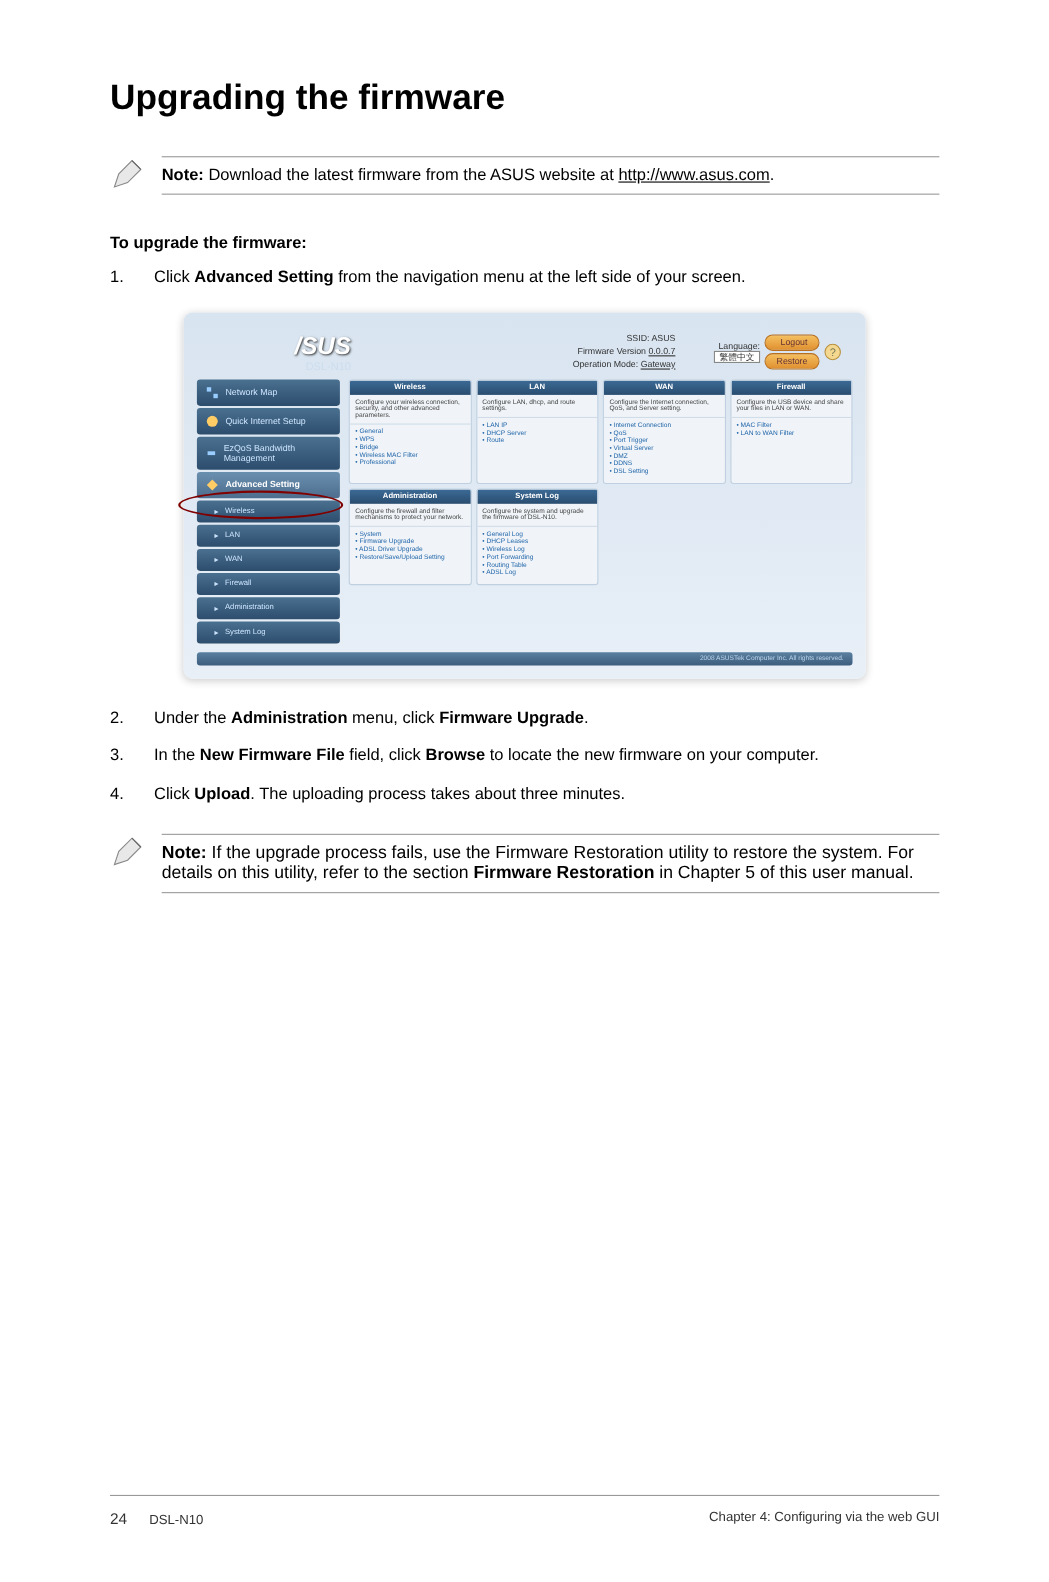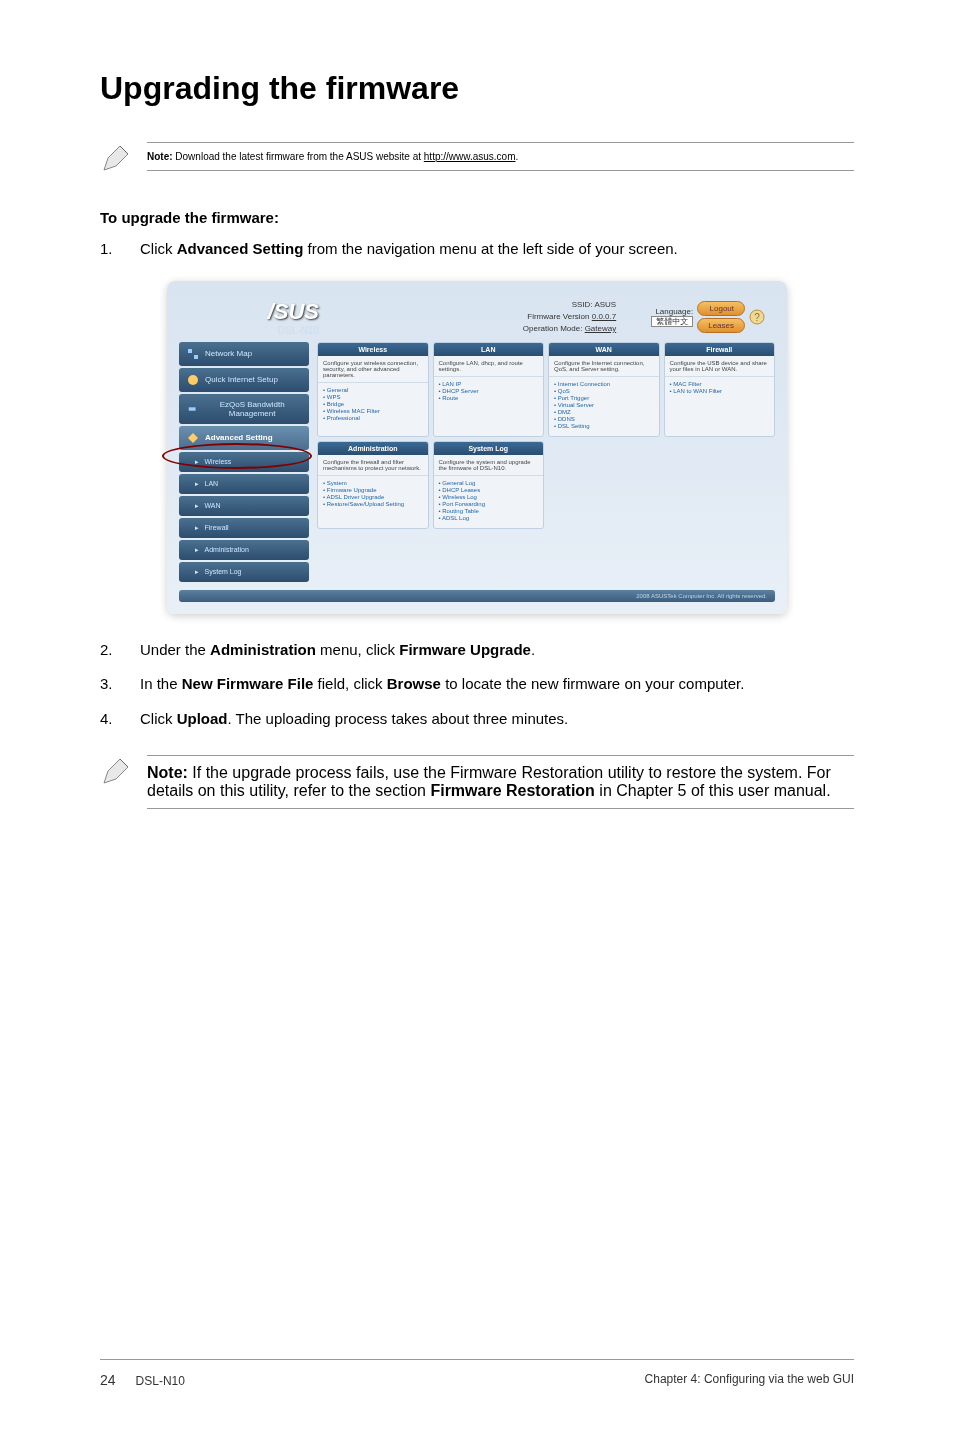--- a/index.html
+++ b/index.html
@@ -21,21 +21,21 @@
       align-items: flex-start;
       gap: 15px;
       margin-bottom: 30px;
       padding: 5px 0;
     }
     .note-box .lines {
       border-top: 1px solid #999;
       border-bottom: 1px solid #999;
       padding: 8px 0;
       flex: 1;
-      font-size: 10px;
+      font-size: 15px;
     }
     .pen-icon {
       width: 32px;
       height: 32px;
       flex-shrink: 0;
     }
     h3 {
       font-size: 15px;
       font-weight: bold;
       margin-bottom: 12px;
@@ -94,21 +94,20 @@
     }
     .sidebar-item {
       background: linear-gradient(#4a7090, #2d4d6d);
       color: #cde5ff;
       font-size: 8px;
       padding: 6px 8px;
       border-radius: 3px;
       display: flex;
       align-items: center;
       gap: 6px;
-      text-align: center;
     }
     .sidebar-item.highlight {
       background: linear-gradient(#6a90b0, #4d6d8d);
       font-weight: bold;
       color: #fff;
     }
     .sidebar-item.sub { padding-left: 16px; font-size: 7px; }
     .sidebar-icon { width: 12px; height: 12px; }
     .callout-oval {
       position: absolute;
@@ -215,21 +214,21 @@
       <span>Firmware Version</span> <u>0.0.0.7</u><br>
       <span>Operation Mode:</span> <u>Gateway</u>
     </div>
     <div class="header-right">
       <div>
         <span>Language:</span><br>
         <span class="lang-select">繁體中文</span>
       </div>
       <div>
         <div class="pill-btn">Logout</div>
-        <div class="pill-btn" style="margin-top:2px">Leases</div>
+        <div class="pill-btn" style="margin-top:2px">Restore</div>
       </div>
       <svg width="16" height="16" viewBox="0 0 16 16">
           <circle cx="8" cy="8" r="7" fill="#f5d890" stroke="#b89040"></circle>
           <text x="8" y="12" text-anchor="middle" font-size="10" fill="#775">?</text>
         </svg>
     </div>
   </div>
 
   <div class="router-body">
     <div class="sidebar">

